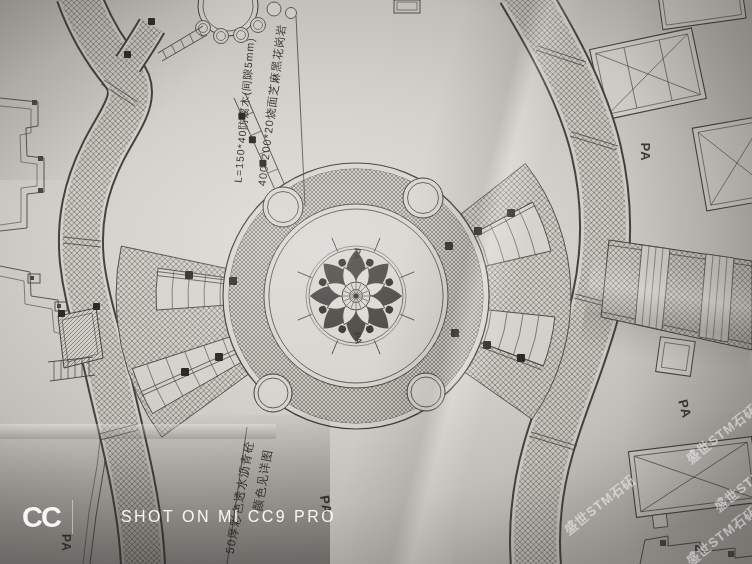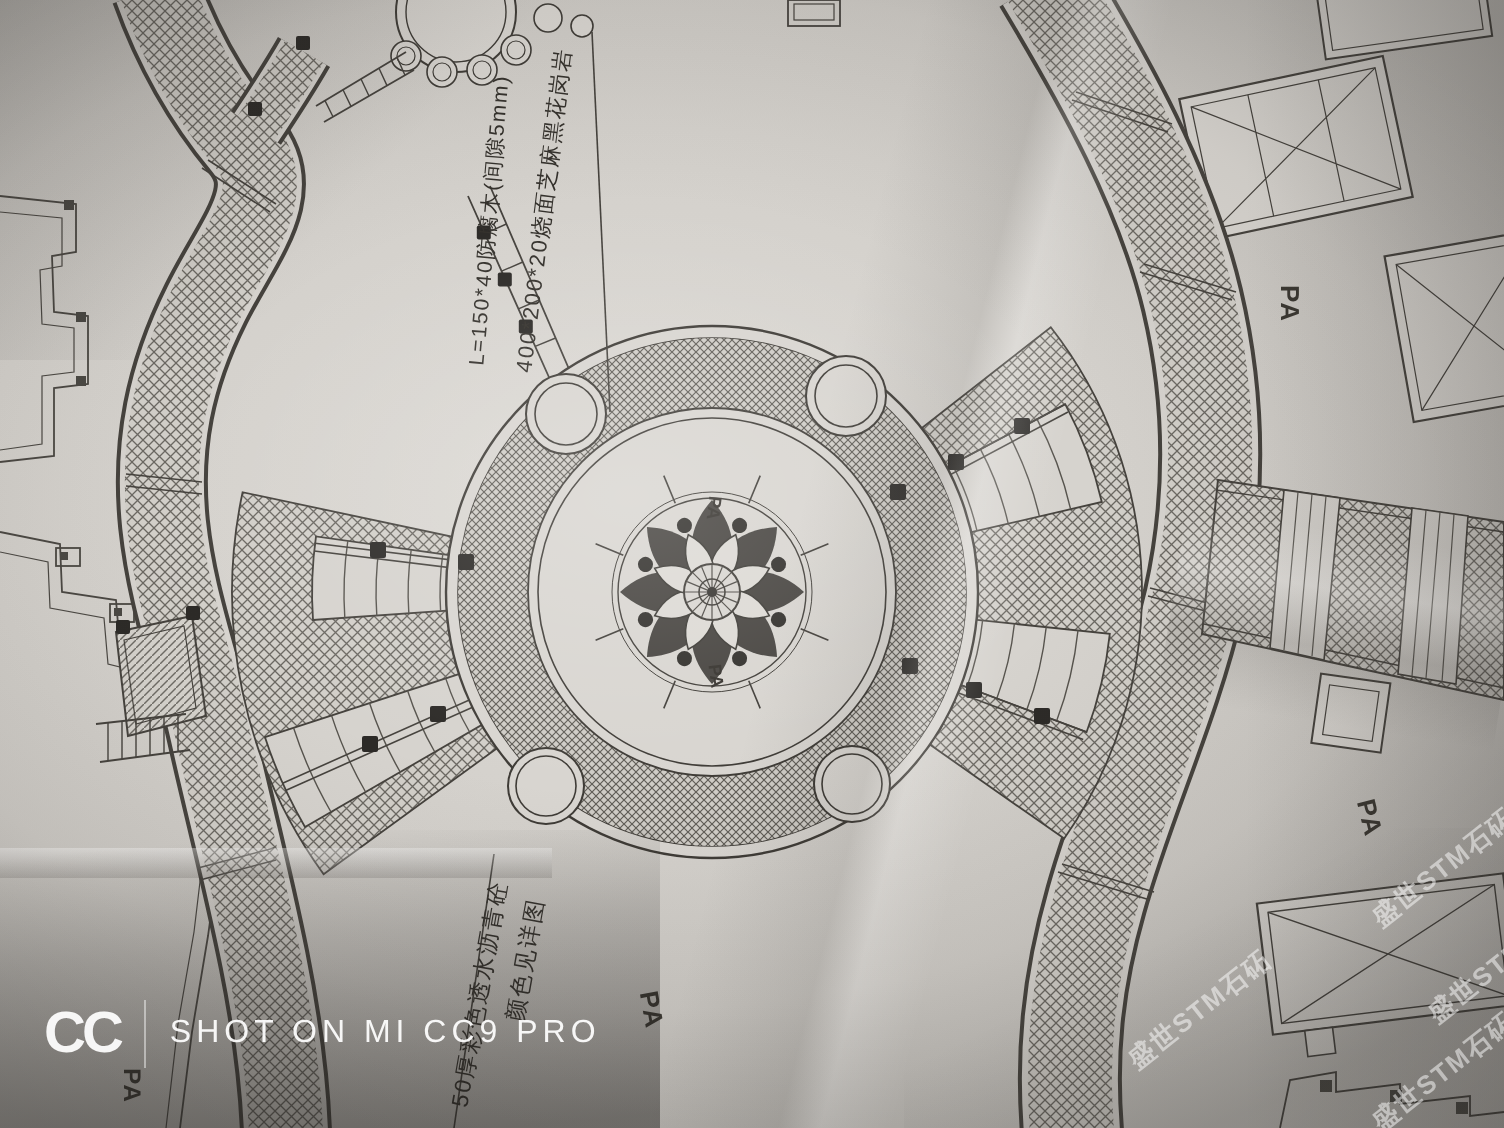--- a/index.html
+++ b/index.html
@@ -22,21 +22,21 @@
   .lbl{position:absolute;color:#3a3731;white-space:nowrap;}
   .pa{font-size:13px;font-weight:bold;letter-spacing:1px;}
   .pa-sm{font-size:9px;font-weight:bold;letter-spacing:0px;color:#33302b;}
   .note{font-size:11px;color:#34312c;letter-spacing:1px;}
 
   .brandmark{position:absolute;color:rgba(255,255,255,.5);font-size:13px;font-weight:bold;letter-spacing:1px;transform:translate(-50%,-50%) rotate(-38deg);white-space:nowrap;}
 
   #cam-wm{position:absolute;left:22px;top:500px;display:flex;align-items:center;color:rgba(255,255,255,.93);}
   #cam-logo{font-size:29px;font-weight:800;letter-spacing:-2px;line-height:1;}
   #cam-sep{width:1px;height:34px;background:rgba(255,255,255,.45);margin:0 12px 0 12px;}
-  #cam-lines{display:flex;flex-direction:column;gap:2px;}
+  #cam-lines{display:flex;flex-direction:column;gap:2px;margin-left:36px;}
   .cam-line{font-size:16px;letter-spacing:2.5px;line-height:1.15;}
 </style>
 </head>
 <body>
 
 <div id="photo">
 
 <svg id="drawing" width="752" height="564" viewBox="0 0 752 564">
   <defs>
     <pattern id="xh-dense" width="4" height="4" patternUnits="userSpaceOnUse">

